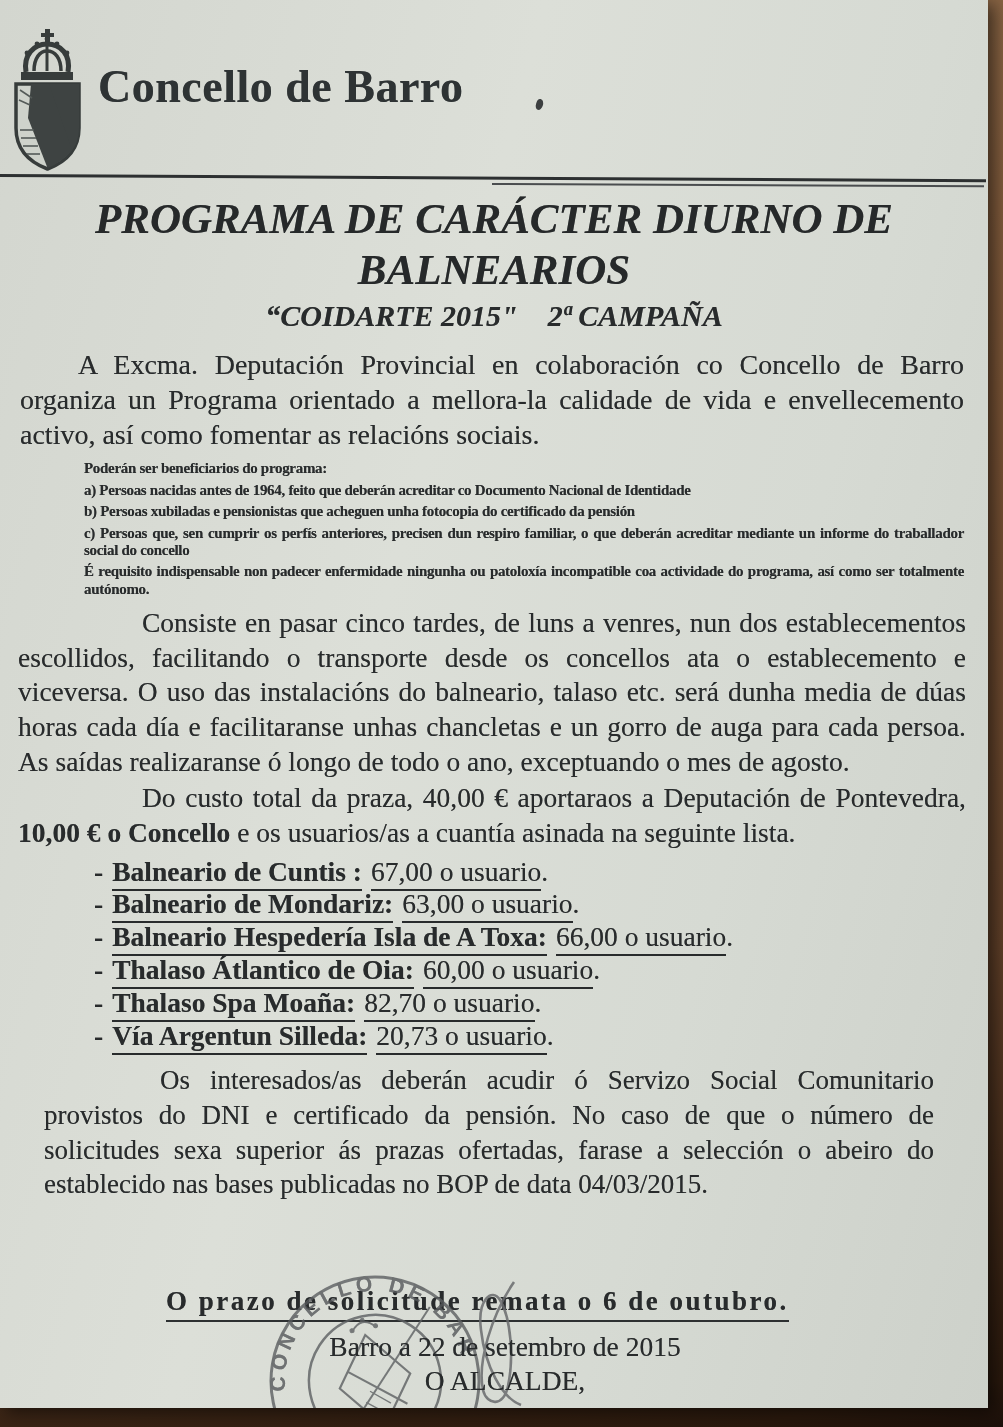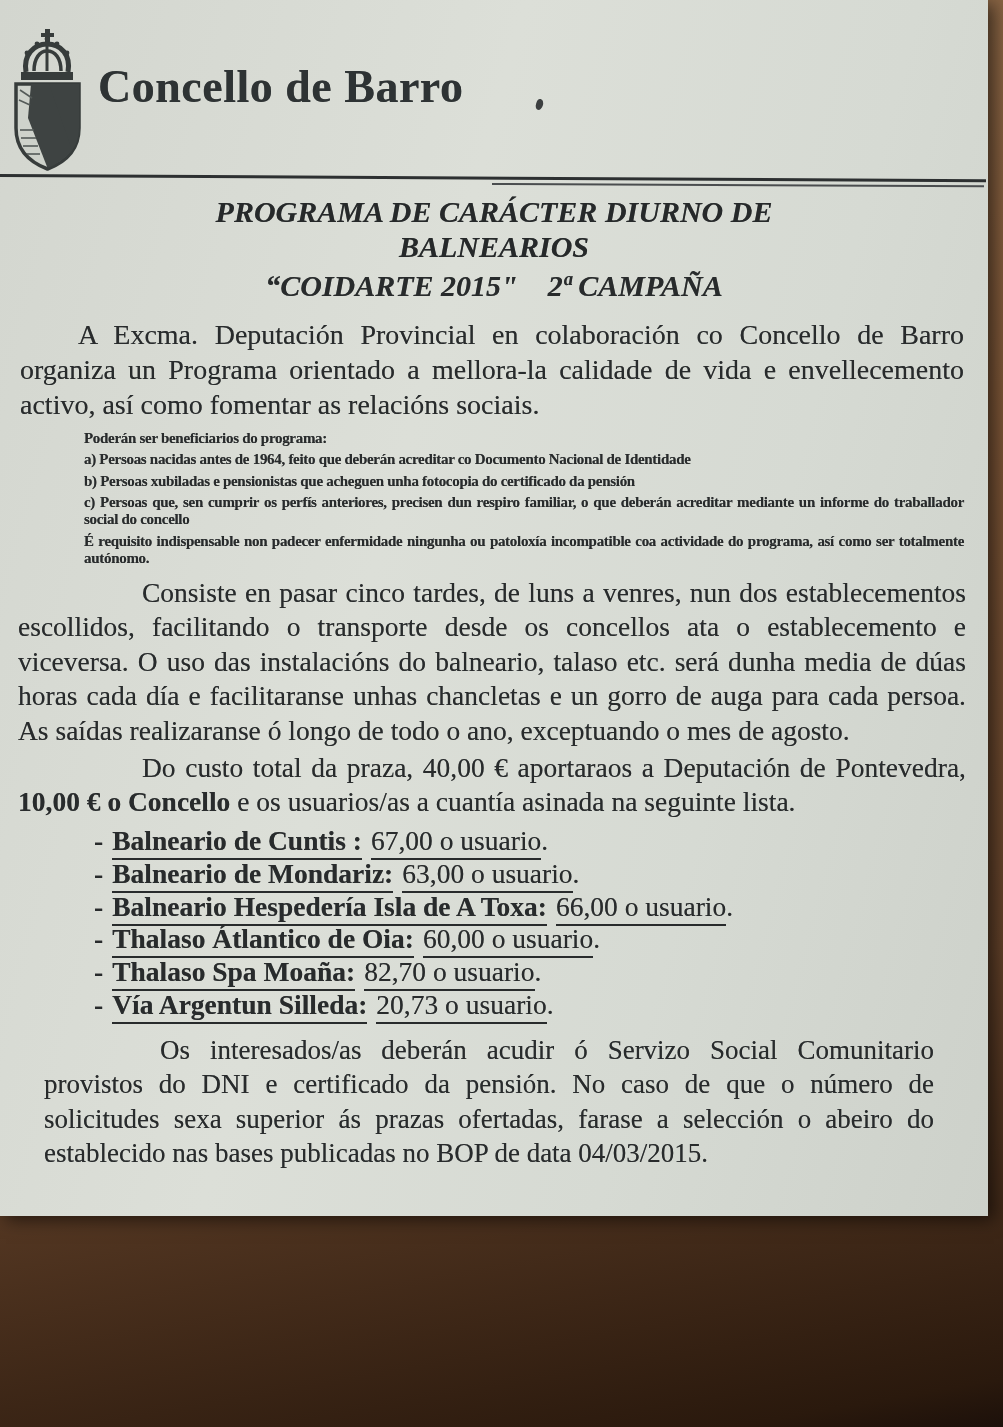--- a/index.html
+++ b/index.html
@@ -2,38 +2,38 @@
 <html><head>
 <meta charset="utf-8">
 <style>
   html,body{margin:0;padding:0;}
   body{
     width:1003px;height:1427px;position:relative;overflow:hidden;
     background:linear-gradient(170deg,#8d6a49 0%,#7a5436 35%,#5f3f28 70%,#2a190d 97%,#1c100a 100%);
     font-family:"Liberation Serif","DejaVu Serif",serif;
   }
   .paper{
-    position:absolute;left:0;top:0;width:988px;height:1216px;overflow:hidden;
+    position:absolute;left:0;top:0;width:988px;height:1408px;overflow:hidden;
     background:linear-gradient(105deg,#d3d6cf 0%,#dcdfd8 40%,#d6dad3 70%,#cdd1ca 100%);
     box-shadow:6px 4px 16px rgba(0,0,0,.55);
     color:#282b2c;
     text-shadow:0 0 .6px rgba(45,48,49,.55);
   }
   
   .header{position:relative;height:186px;}
   .logo{position:absolute;left:6px;top:26px;width:84px;height:146px;}
   .org-name{position:absolute;left:98px;top:60px;font-size:46px;font-weight:bold;letter-spacing:.5px;color:#2e3334;}
   .contact{position:absolute;right:46px;top:102px;text-align:right;
     font-family:"Liberation Sans","DejaVu Sans",sans-serif;font-size:18.5px;line-height:1.3;color:#303334;}
   .speck{position:absolute;left:536px;top:99px;width:7px;height:11px;background:#3c3f40;border-radius:45% 55% 50% 50%;transform:rotate(18deg);}
   .rule{position:absolute;left:0;top:174px;width:986px;height:3px;background:#2d3031;transform:rotate(.3deg);transform-origin:left center;}
   .rule2{position:absolute;left:492px;top:183px;width:492px;height:2px;background:#4a4d4f;transform:rotate(.25deg);transform-origin:left center;}
   
   .title-block{text-align:center;margin-top:8px;}
-  .title-line{font-size:30px;font-weight:bold;font-style:italic;line-height:1.18;color:#26292a;}
+  .title-line{font-size:43px;font-weight:bold;font-style:italic;line-height:1.18;color:#26292a;}
   .subtitle{font-size:30px;font-weight:bold;font-style:italic;margin-top:4px;white-space:pre;}
   
   .p-intro{margin:14px 24px 0 20px;font-size:28px;line-height:1.25;text-align:justify;text-indent:58px;}
   .benef{margin:8px 24px 0 84px;font-size:15px;font-weight:bold;line-height:1.16;letter-spacing:-.3px;}
   .benef p{margin:4px 0 0 0;text-align:justify;}
   .p-desc{margin:8px 22px 0 18px;font-size:27.5px;line-height:1.26;text-align:justify;text-indent:124px;}
   .p-cost{margin:2px 22px 0 18px;font-size:27.5px;line-height:1.26;text-align:justify;text-indent:124px;}
   .bold-run{font-weight:bold;}
   .price-list{margin:6px 0 0 94px;font-size:27.5px;list-style:none;padding:0;}
   .price-item{margin:2px 8px 0 0;font-weight:bold;line-height:1.12;}

